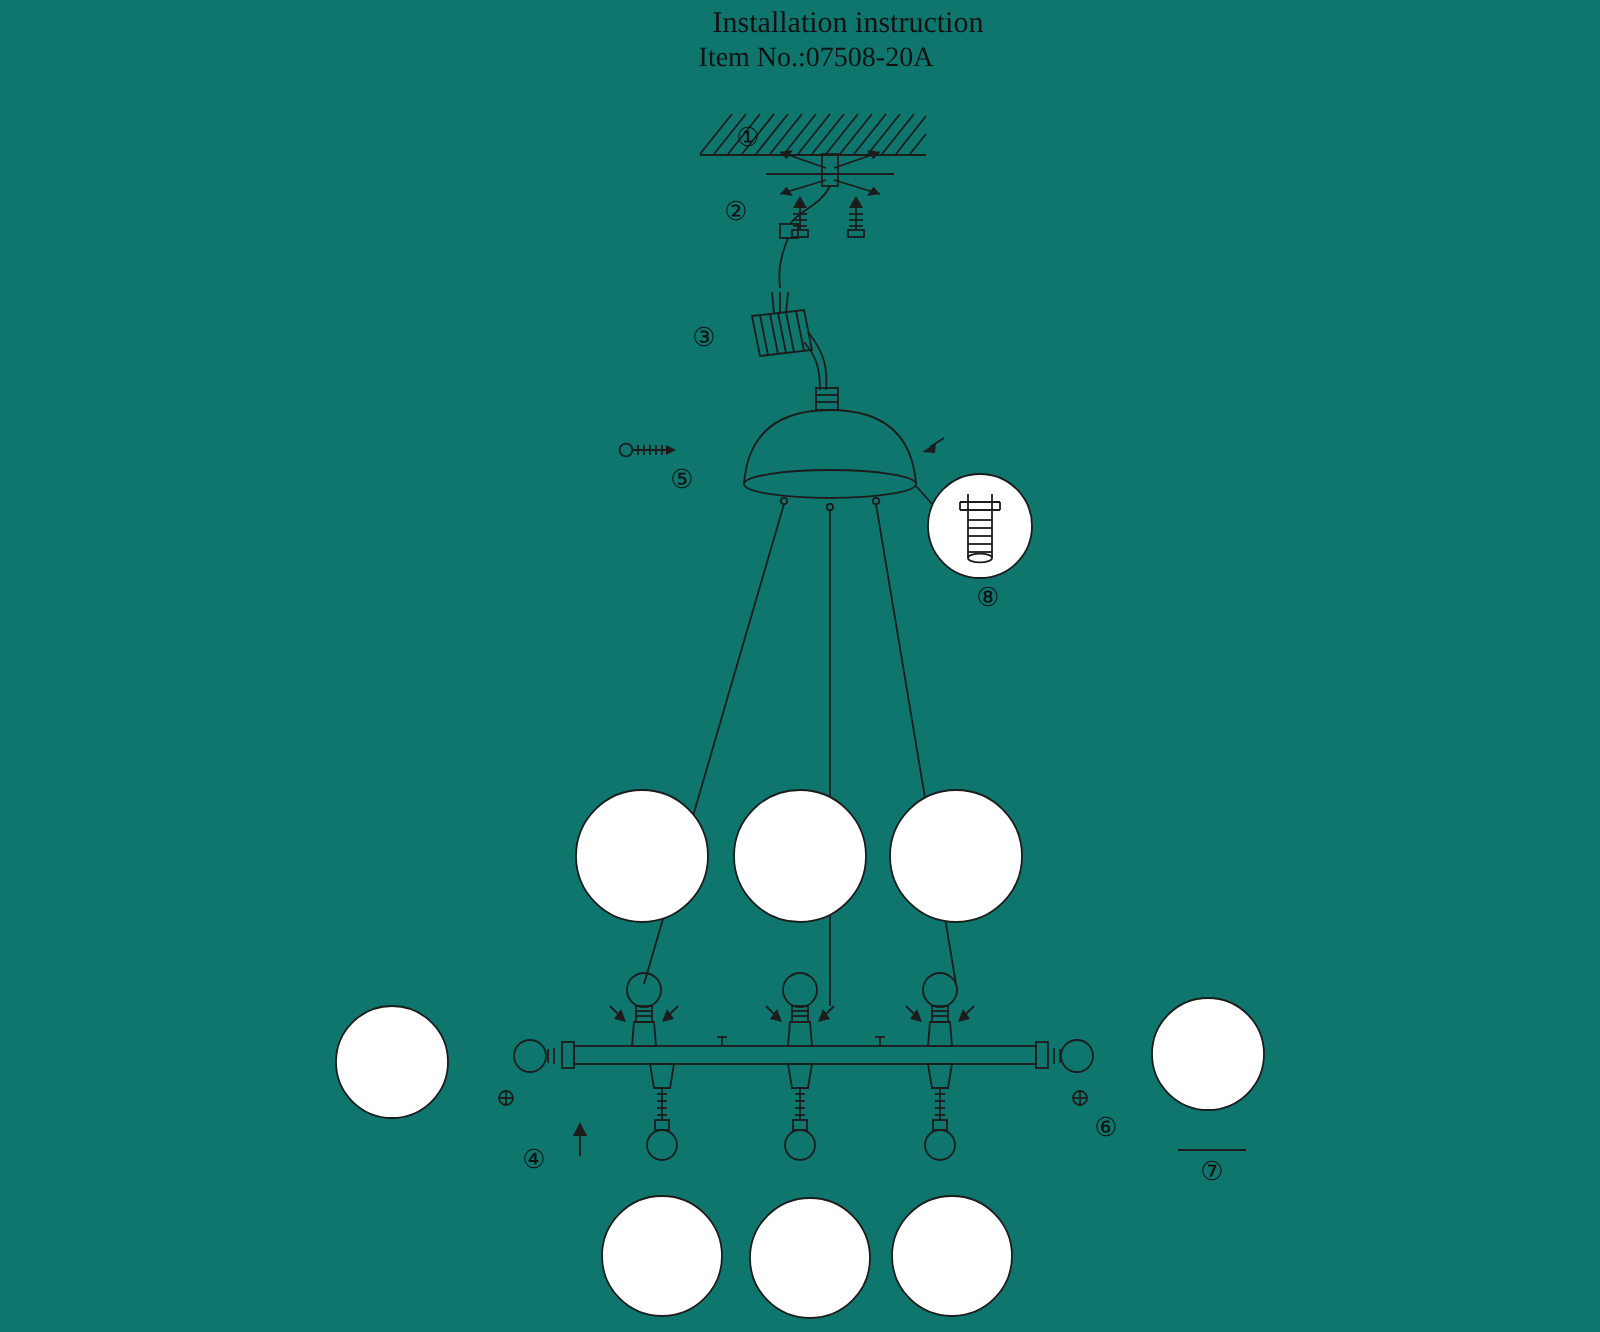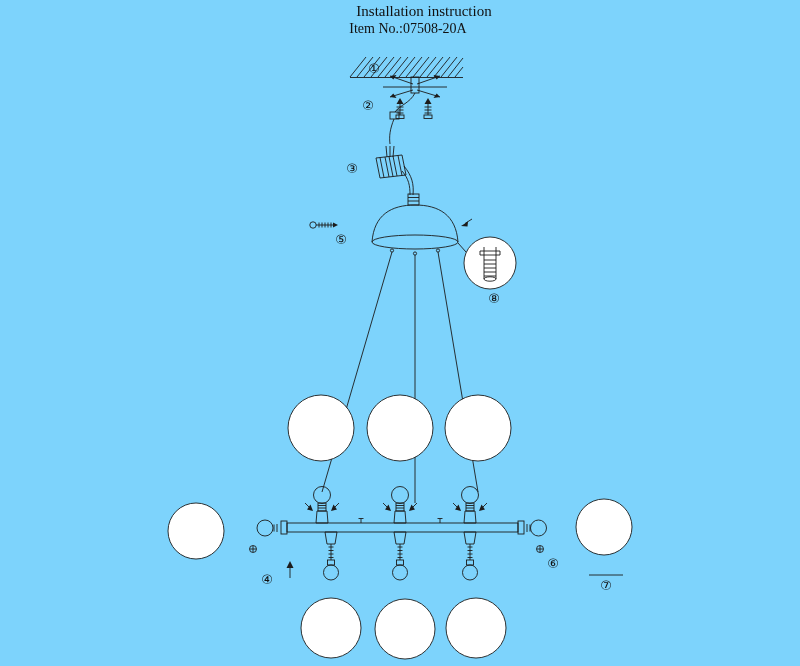--- a/index.html
+++ b/index.html
@@ -1,16 +1,16 @@
 <!DOCTYPE html>
 <html><head>
 <meta charset="utf-8">
 <style>
   html,body{margin:0;padding:0;background:#ffffff;}
-  .frame{position:relative;width:800px;height:666px;background:#7dd3fc;overflow:hidden;
+  .frame{position:relative;width:800px;height:666px;background:#0f766e;overflow:hidden;
          font-family:"Liberation Serif", serif;}
   svg{position:absolute;left:0;top:0;}
   .title-text{font-family:"Liberation Serif", serif;font-size:15px;fill:#111111;}
   .item-text{font-family:"Liberation Serif", serif;font-size:14px;fill:#111111;}
   .part-label{font-family:"DejaVu Sans", sans-serif;font-size:13px;fill:#111111;}
   .ln{stroke:#1c1c1c;fill:none;stroke-width:0.9;}
   .fillshape{fill:#1c1c1c;stroke:none;}
   .white{fill:#ffffff;}
 </style>
 </head>

